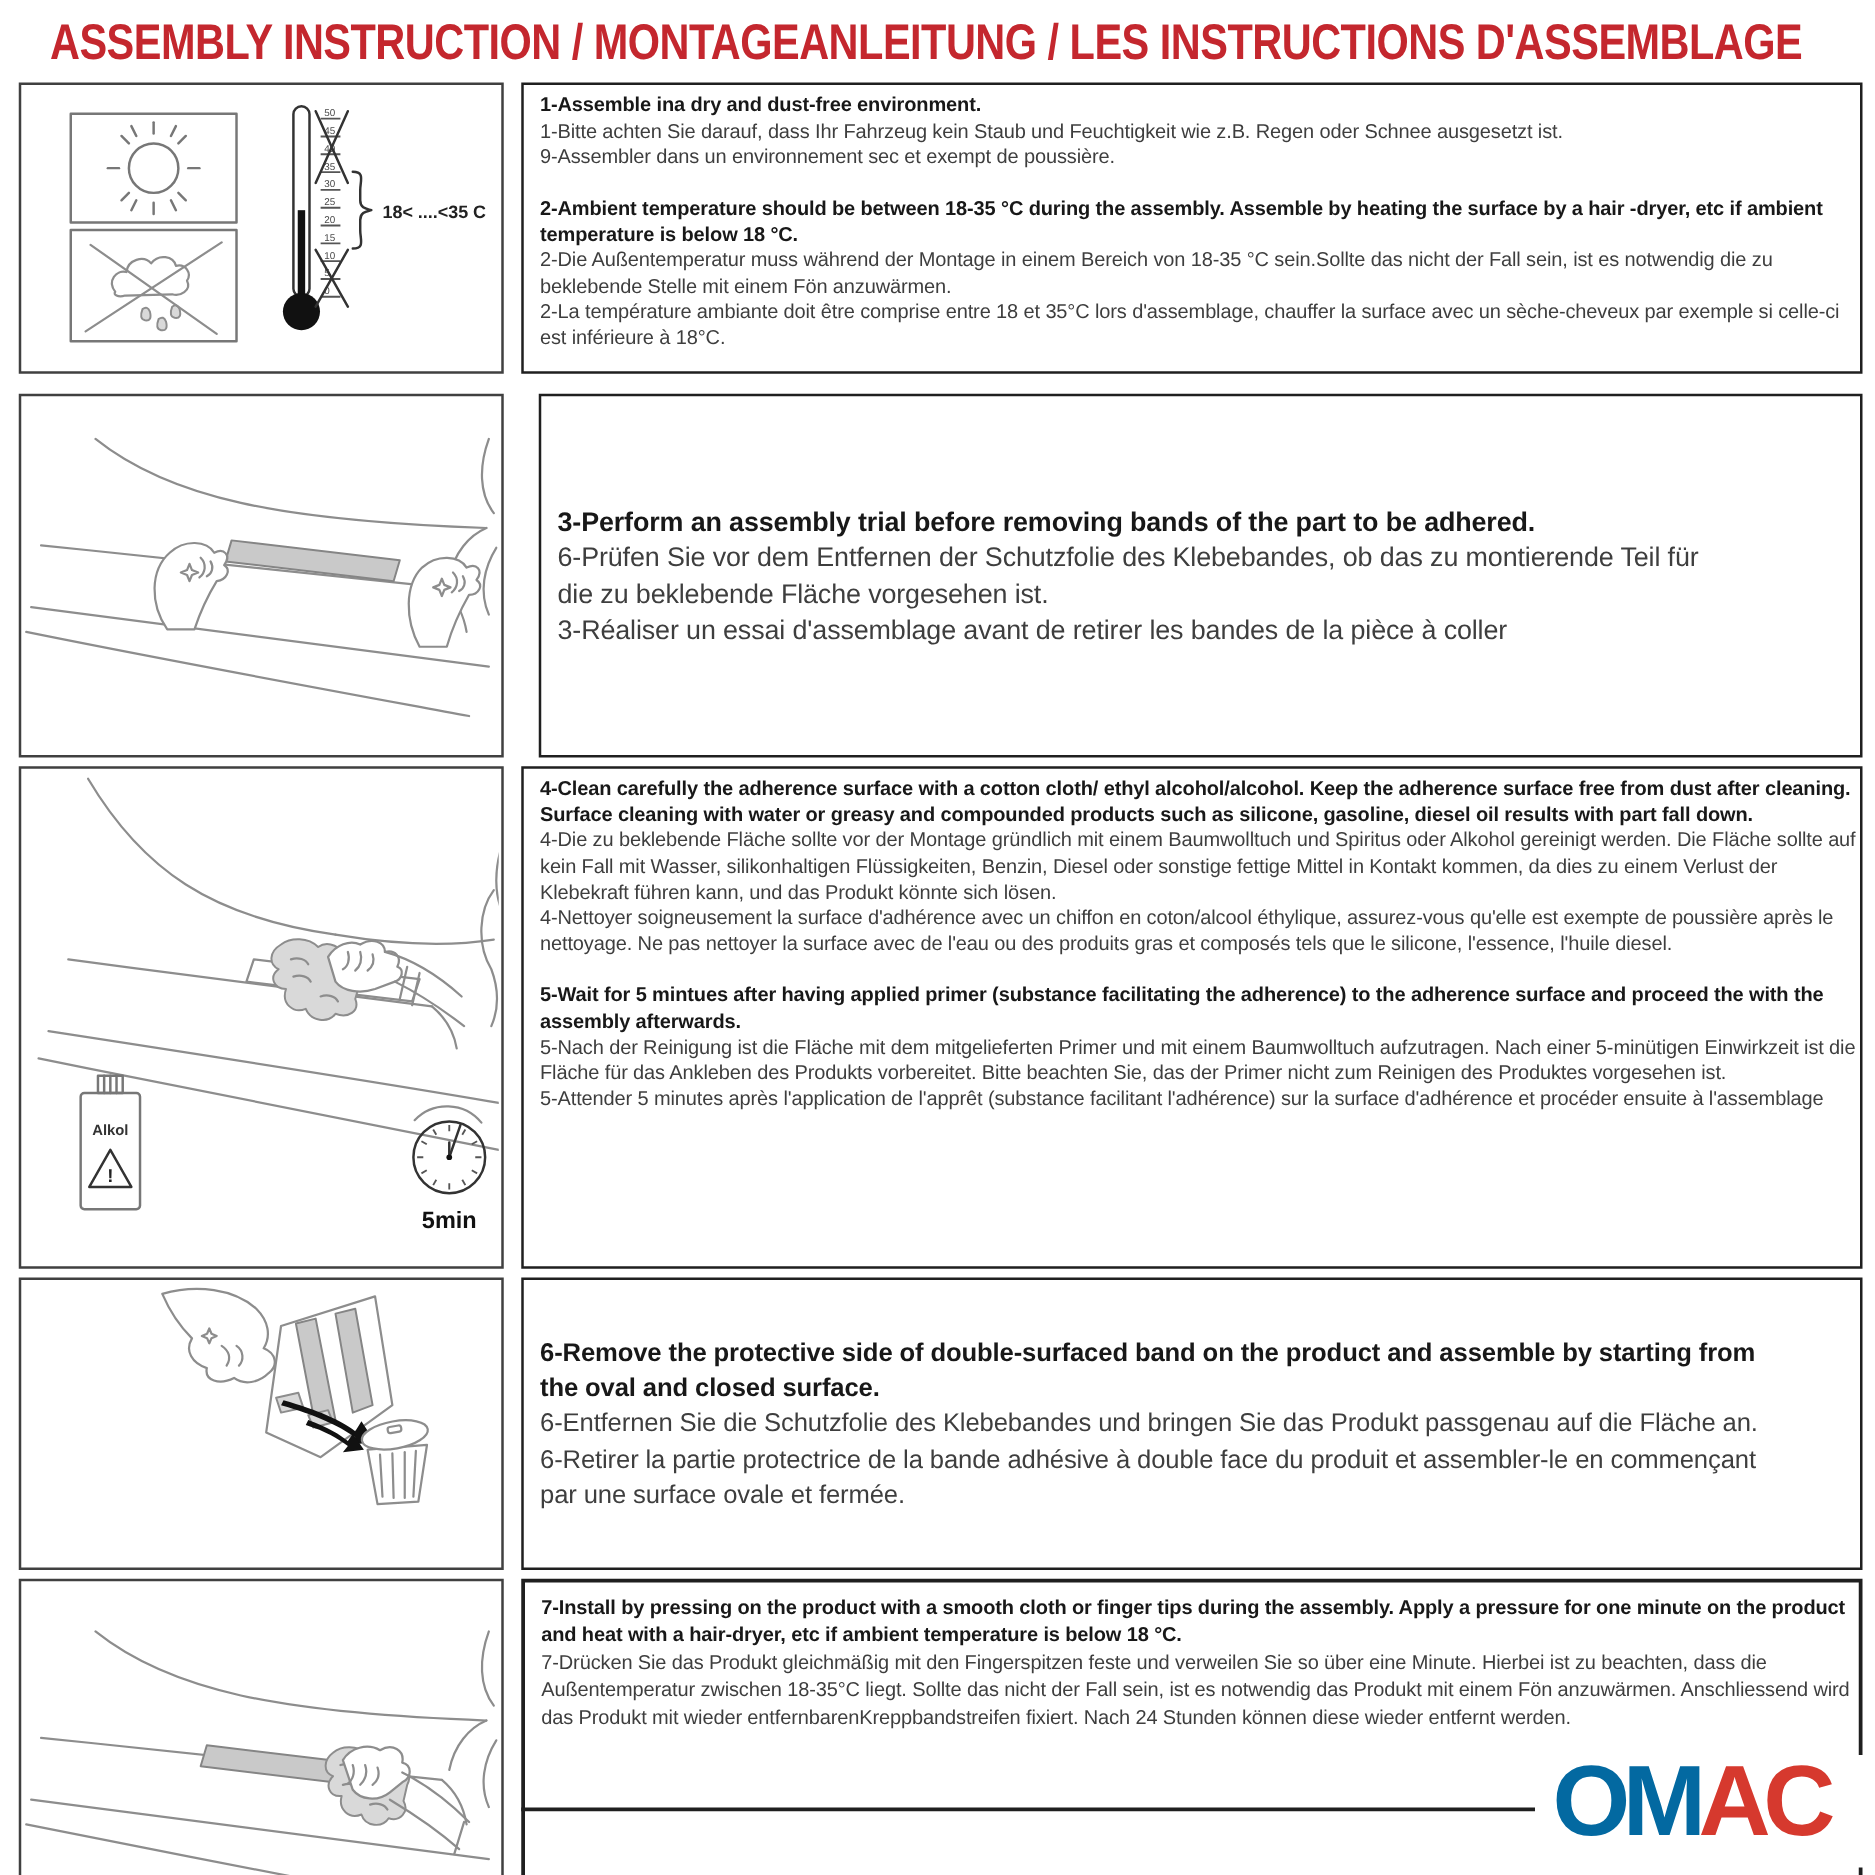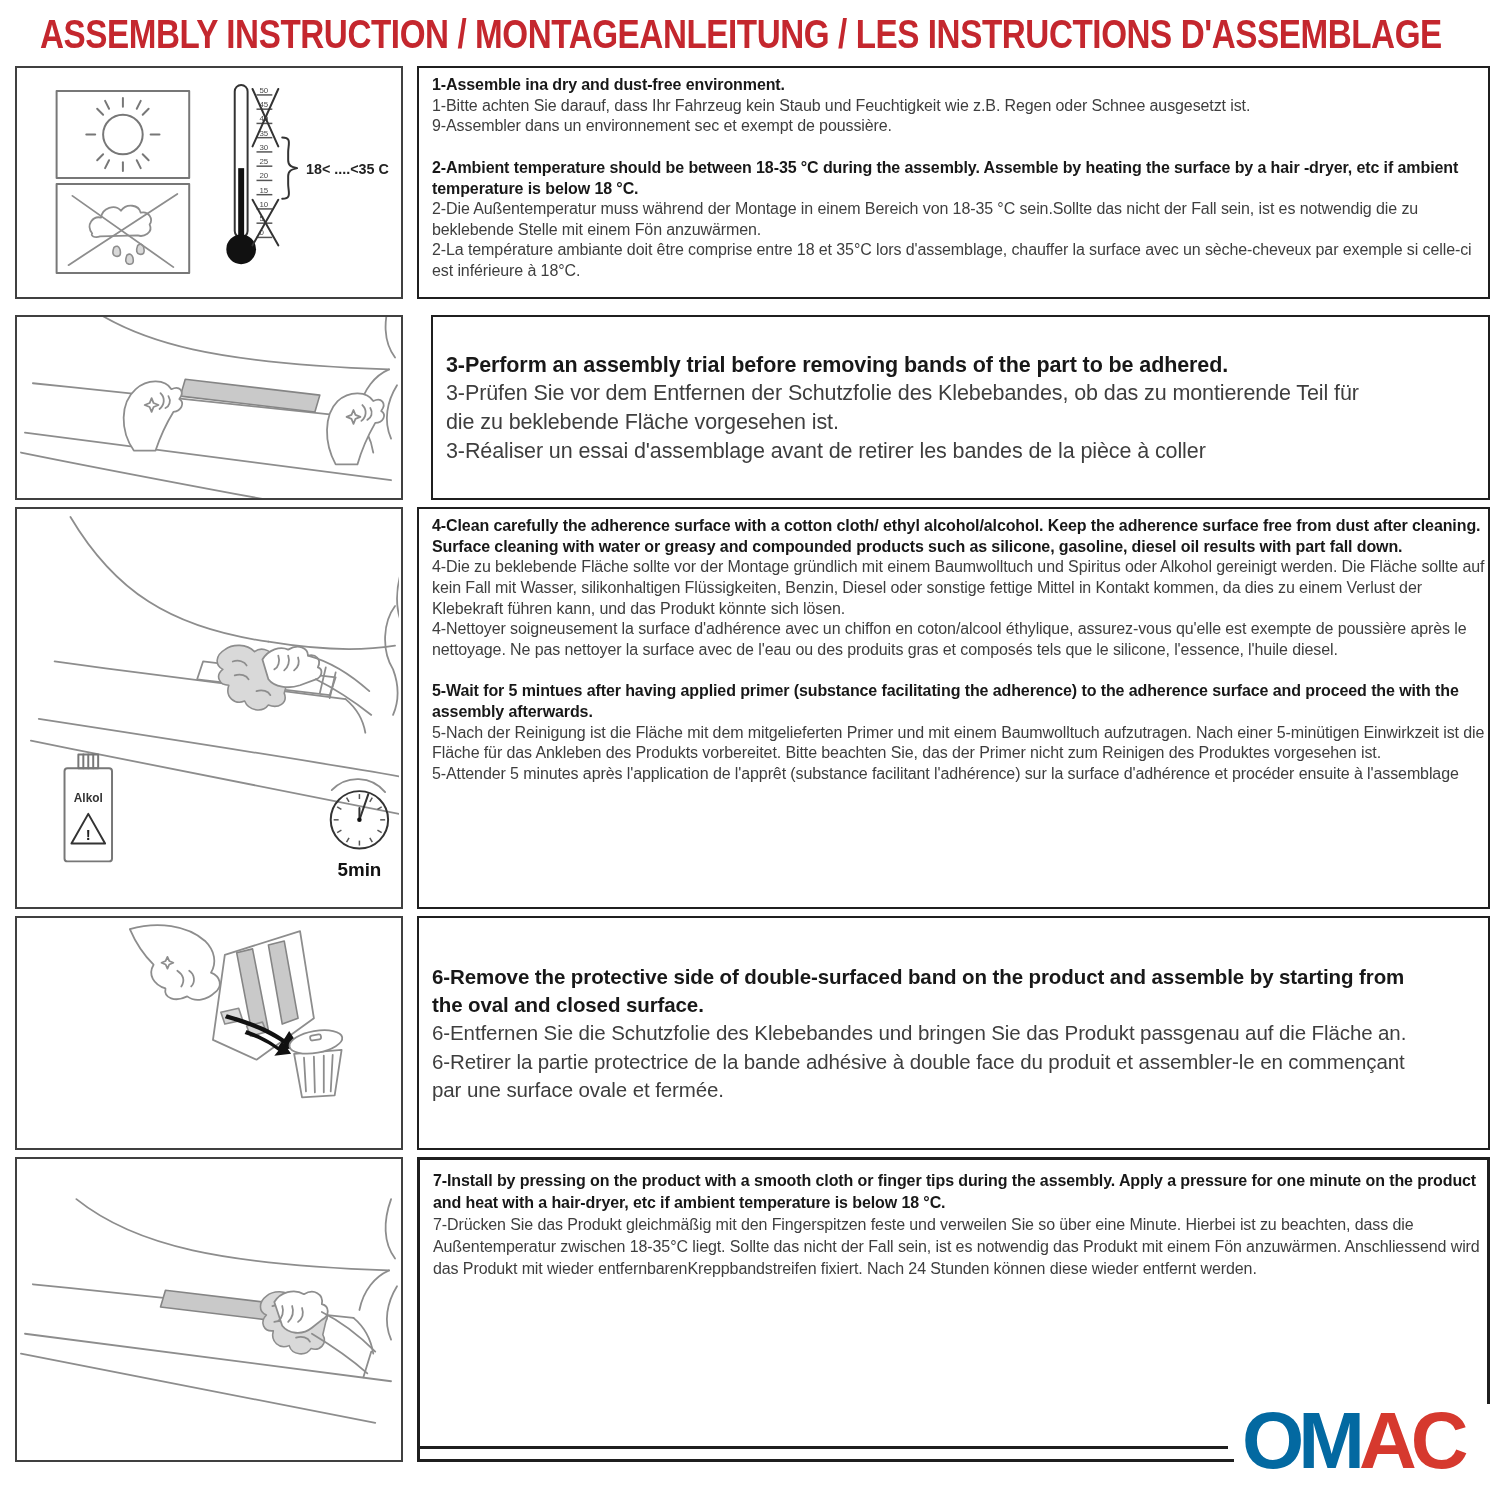--- a/index.html
+++ b/index.html
@@ -6,21 +6,21 @@
   body{
     width:1500px;height:1500px;background:#ffffff;position:relative;overflow:hidden;
     font-family:"Liberation Sans", sans-serif;
   }
   .title{
     margin:12px 0 9px 40px;font-size:40px;font-weight:bold;color:#c4272e;
     letter-spacing:-0.5px;transform:scaleX(0.83);transform-origin:left center;white-space:nowrap;
   }
   .row{display:flex;gap:14px;margin:0 10px 7px 15px;}
   .row-1{height:233px;margin-bottom:16px;}
-  .row-2{height:185px;gap:28px;}
+  .row-2{height:291px;gap:28px;}
   .row-3{height:402px;}
   .row-4{height:234px;}
   .row-5{height:305px;}
   .imgbox{
     width:384px;min-width:384px;border:2px solid #404040;background:#fff;
     display:flex;align-items:center;justify-content:center;overflow:hidden;
   }
   .imgbox svg{display:block;}
   .textbox{
     flex:1;border:2px solid #1f1f1f;background:#fff;padding:7px 0 6px 13px;overflow:hidden;
@@ -167,21 +167,21 @@
       <g>
         <path class="fillw" d="M320,172 C308,150 308,122 322,108 C334,97 352,98 358,108 C366,104 372,110 366,118 C372,122 368,130 360,130 C352,144 346,158 342,172 Z"></path>
         <path class="ln" d="M347,112 C352,117 351,124 346,128"></path>
         <path class="ln" d="M355,115 C358,120 356,125 352,127"></path>
         <path class="fillw" transform="translate(338,124)" d="M0,-7 L2,-2 L7,0 L2,2 L0,7 L-2,2 L-7,0 L-2,-2 Z"></path>
       </g>
     </svg>
   </div>
   <div class="textbox">
     <p class="t-lg b">3-Perform an assembly trial before removing bands of the part to be adhered.</p>
-    <p class="t-lg r">3-Prüfen Sie vor dem Entfernen der Schutzfolie des Klebebandes, ob das zu montierende Teil für die zu beklebende Fläche vorgesehen ist.</p>
+    <p class="t-lg r">6-Prüfen Sie vor dem Entfernen der Schutzfolie des Klebebandes, ob das zu montierende Teil für die zu beklebende Fläche vorgesehen ist.</p>
     <p class="t-lg r">3-Réaliser un essai d'assemblage avant de retirer les bandes de la pièce à coller</p>
   </div>
 </div>
 
 <div class="row row-3">
   <div class="imgbox">
     <svg width="380" height="398" viewBox="0 0 384 398">
       <g class="ln">
         <path d="M52,6 C96,80 152,118 252,132"></path>
         <path d="M252,132 C300,140 342,142 380,136"></path>

